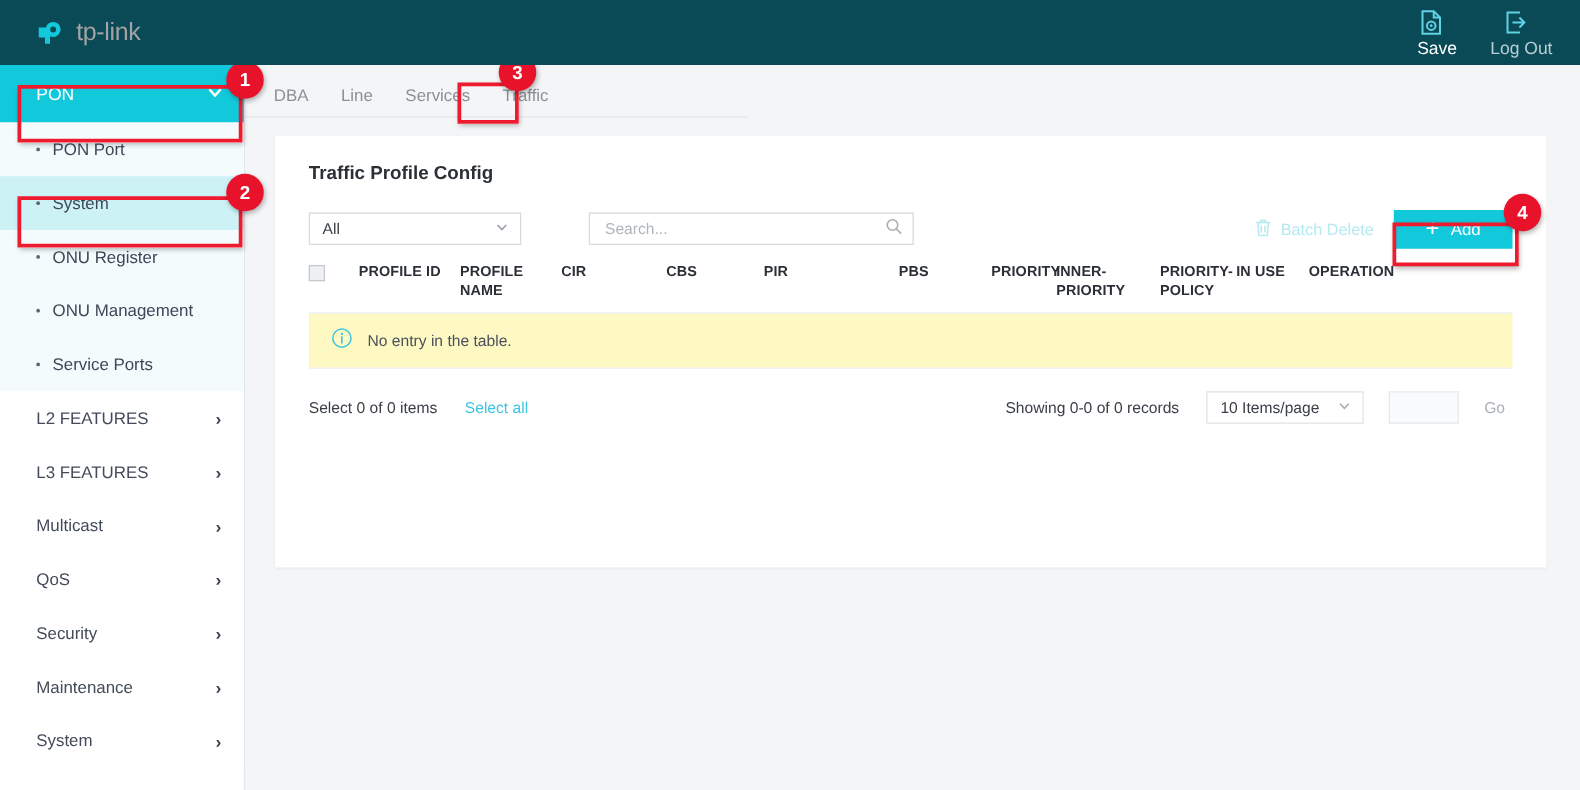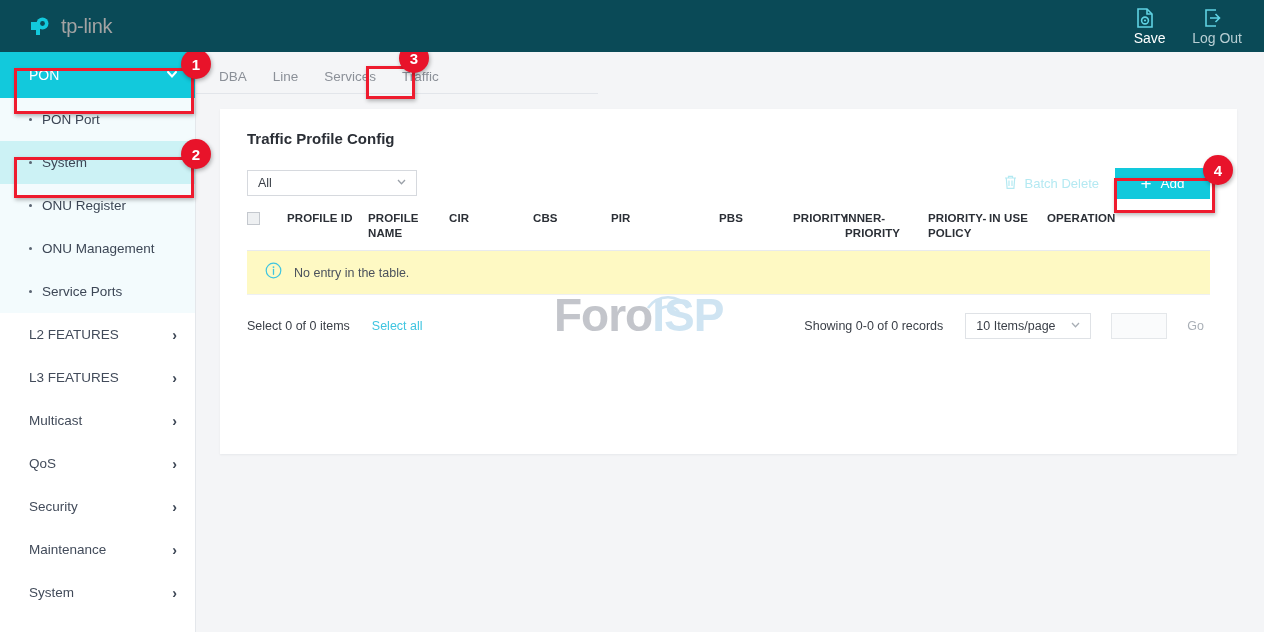--- a/index.html
+++ b/index.html
@@ -332,20 +332,29 @@
     <div class="toolbar">
       <div class="select-all-filter">
         <span>All</span>
         <span class="chev-sm">
           <svg width="13" height="13" viewBox="0 0 13 13">
             <path d="M3 5 L6.5 8.7 L10 5" fill="none" stroke="#9aa0a8" stroke-width="1.3"></path>
           </svg>
         </span>
       </div>
 
+      <div class="search-box">
+        <input type="text" placeholder="Search..." style="">
+        <span>
+          <svg width="14" height="14" viewBox="0 0 14 14">
+            <circle cx="6" cy="6" r="4.2" fill="none" stroke="#a7adb4" stroke-width="1.3"></circle>
+            <path d="M9.2 9.2 L12.5 12.5" stroke="#a7adb4" stroke-width="1.3" stroke-linecap="round"></path>
+          </svg>
+        </span>
+      </div>
 
       <div class="toolbar-right">
         <div class="batch-delete">
           <span class="tico">
             <svg width="15" height="16" viewBox="0 0 15 16">
               <path d="M2 4 h11 M5.5 4 V2.4 h4 V4 M3.3 4 l.8 10.4 h6.8 L11.7 4" fill="none" stroke="#b4e9f2" stroke-width="1.2"></path>
               <path d="M6 6.5 V12 M9 6.5 V12" stroke="#b4e9f2" stroke-width="1.2"></path>
             </svg>
           </span>
           <span>Batch Delete</span>
@@ -400,29 +409,20 @@
               <path d="M3 5 L6.5 8.7 L10 5" fill="none" stroke="#a8aeb5" stroke-width="1.3"></path>
             </svg>
           </span>
         </div>
         <input class="page-input" type="text" value="" style="">
         <button class="btn-go">Go</button>
       </div>
     </div>
   </div>
 
-  <div class="watermark">
-    <span class="wm-foro">Foro</span><span class="wm-isp">ISP</span>
-    <span class="wm-arc">
-      <svg width="56" height="26" viewBox="0 0 56 26">
-        <path d="M8 20 A24 24 0 0 1 48 20" fill="none" stroke="#cfe4f2" stroke-width="2.6"></path>
-        <path d="M17 24 A14 14 0 0 1 39 24" fill="none" stroke="#cfe4f2" stroke-width="2.6"></path>
-      </svg>
-    </span>
-  </div>
 </div>
 
 <div class="anno-box" style="left:14px;  top:68px;  width:180px; height:46px;"></div>
 <div class="anno-box" style="left:14px;  top:157px; width:180px; height:41px;"></div>
 <div class="anno-box" style="left:366px; top:66px;  width:49px;  height:33px;"></div>
 <div class="anno-box" style="left:1114px;top:178px; width:101px; height:35px;"></div>
 
 <div class="anno-badge" style="left:181px;  top:49px;">1</div>
 <div class="anno-badge" style="left:181px;  top:139px;">2</div>
 <div class="anno-badge" style="left:399px;  top:43px;">3</div>

